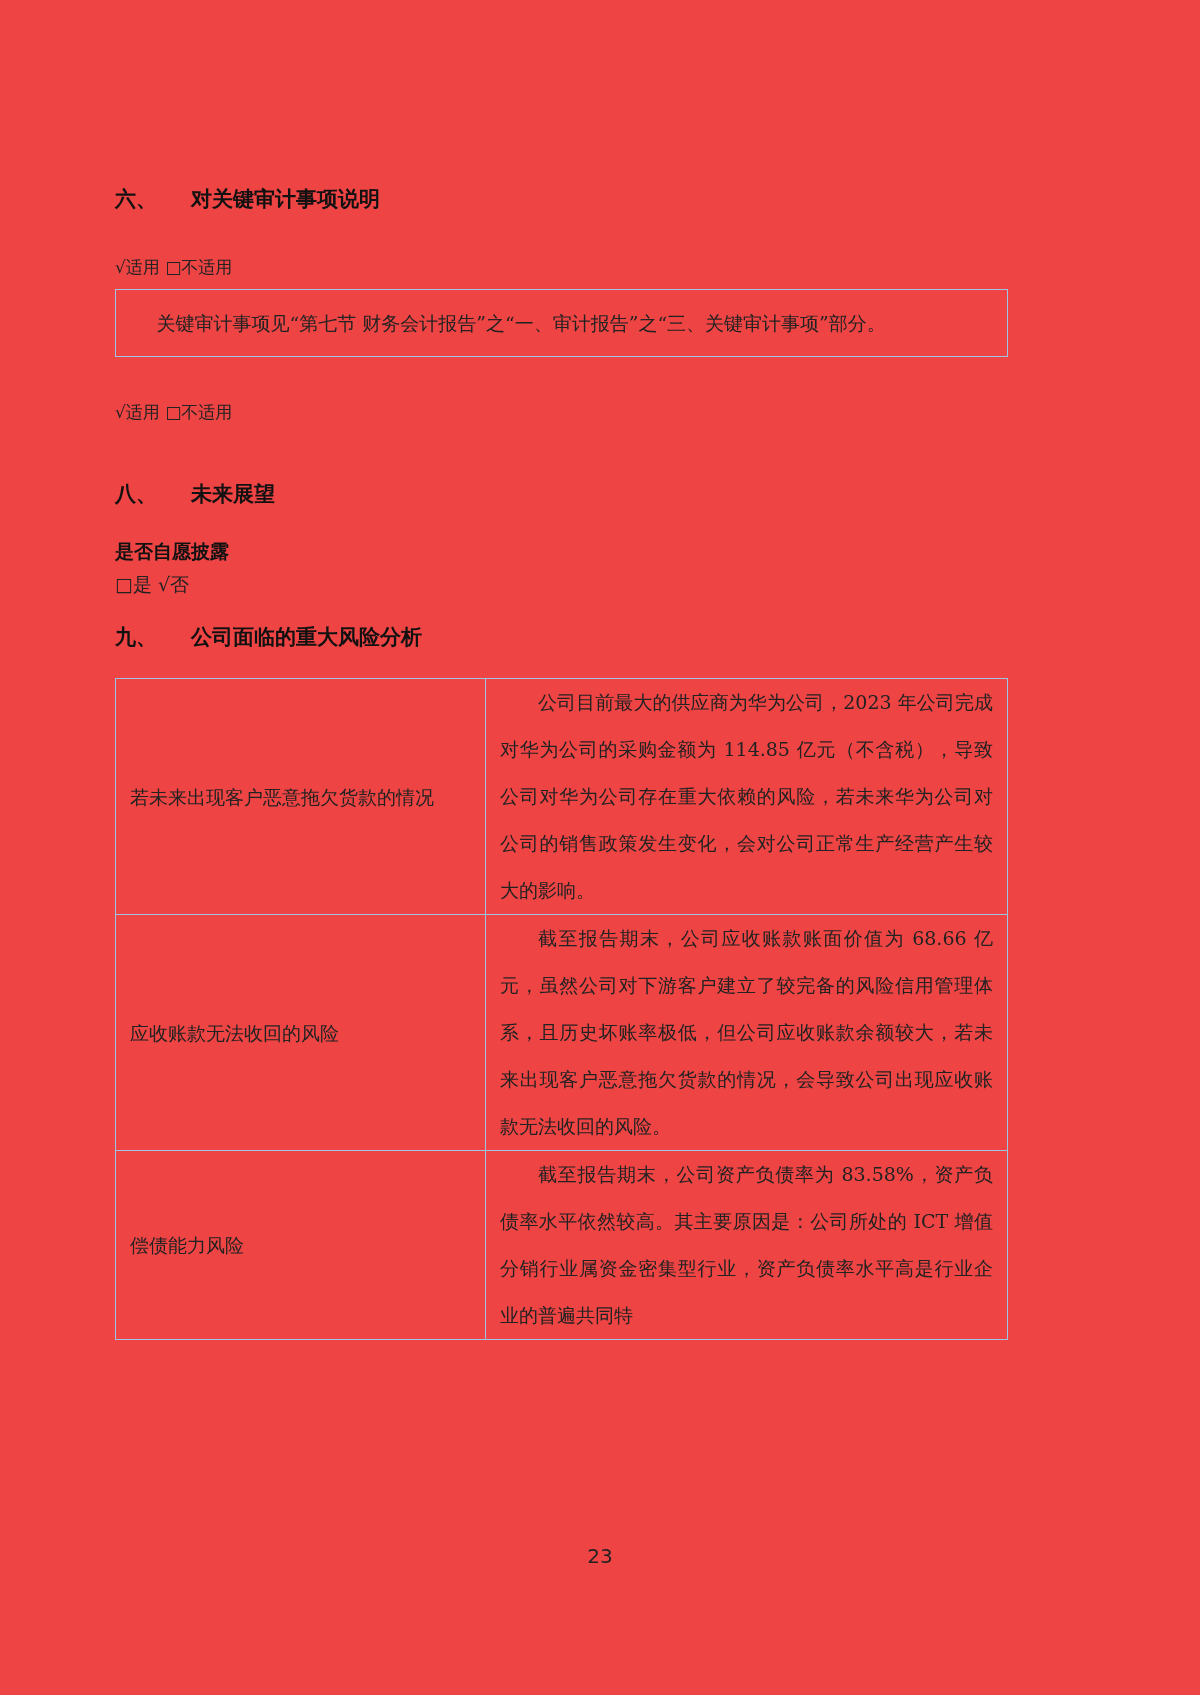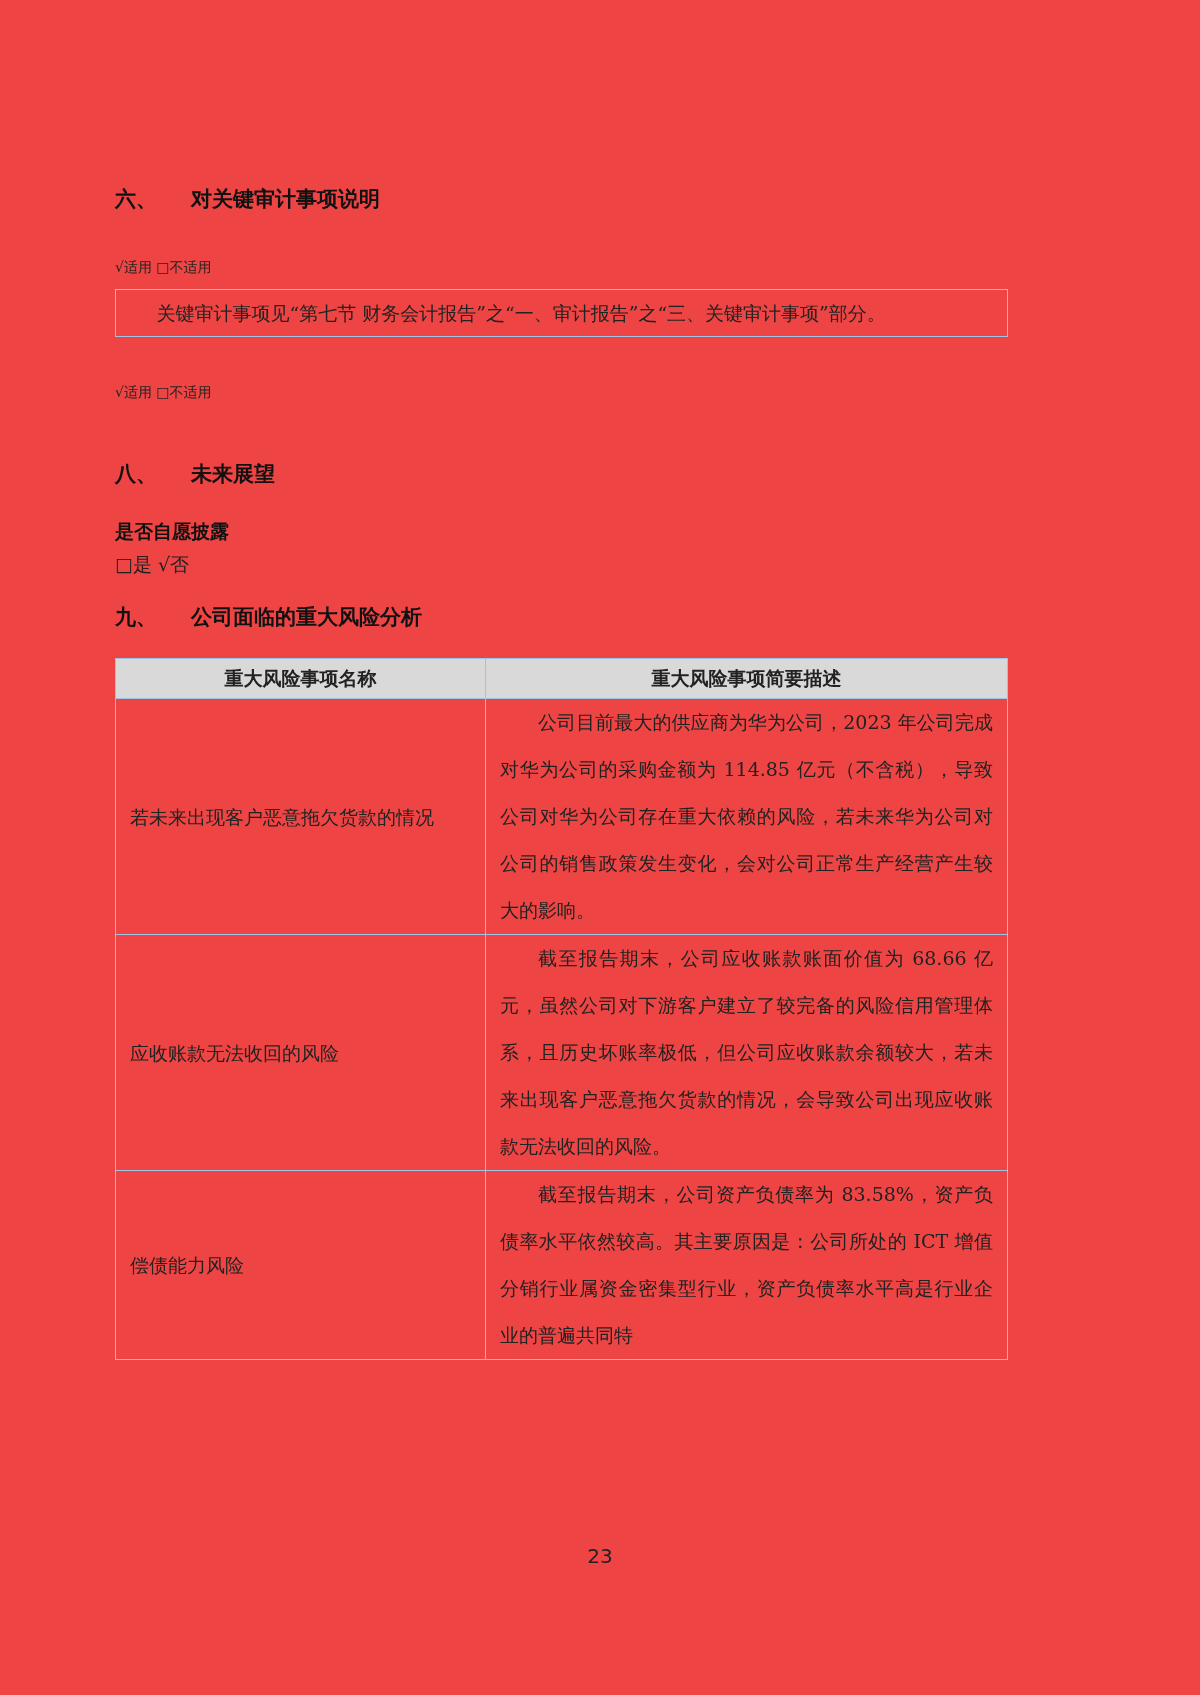--- a/index.html
+++ b/index.html
@@ -13,30 +13,30 @@
     overflow:hidden;
   }
   .content{position:absolute;left:115px;top:0;width:893px;}
 
   .sec-heading{
     font-family:"DejaVu Sans","Liberation Sans",sans-serif;
     font-weight:bold;font-size:21px;line-height:26px;color:#111;
   }
   .sec-num{display:inline-block;width:76px;}
 
-  .applicable{font-size:14px;line-height:26px;margin-top:42px;color:#222;}
+  .applicable{font-size:17px;line-height:26px;margin-top:42px;color:#222;}
 
   .blue-box{
     border:1.5px solid #9dc3e6;
     font-size:19px;color:#222;
     box-sizing:border-box;
   }
   .box-single{
     margin-top:9px;
-    padding:11px 12px;
+    padding:21px 12px;
     text-indent:1.5em;
     line-height:24px;
   }
   .box-para{
     margin-top:9px;
     padding:9px 12px 12px 10px;
     line-height:47px;
     text-indent:2em;
     text-align:justify;
   }
@@ -119,24 +119,20 @@
     <div class="sec-heading h9">
       <span class="sec-num">九、</span><span>公司面临的重大风险分析</span>
     </div>
 
     <table class="risk">
       <colgroup>
           <col class="c-name">
           <col>
         </colgroup>
       <tbody>
-          <tr>
-        <th>重大风险事项名称</th>
-        <th>重大风险事项简要描述</th>
-      </tr>
       <tr class="r1">
         <td class="risk-name">若未来出现客户恶意拖欠货款的情况</td>
         <td class="risk-desc">公司目前最大的供应商为华为公司，2023 年公司完成对华为公司的采购金额为 114.85 亿元（不含税），导致公司对华为公司存在重大依赖的风险，若未来华为公司对公司的销售政策发生变化，会对公司正常生产经营产生较大的影响。</td>
       </tr>
       <tr class="r2">
         <td class="risk-name">应收账款无法收回的风险</td>
         <td class="risk-desc">截至报告期末，公司应收账款账面价值为 68.66 亿元，虽然公司对下游客户建立了较完备的风险信用管理体系，且历史坏账率极低，但公司应收账款余额较大，若未来出现客户恶意拖欠货款的情况，会导致公司出现应收账款无法收回的风险。</td>
       </tr>
       <tr class="r3">
         <td class="risk-name">偿债能力风险</td>

